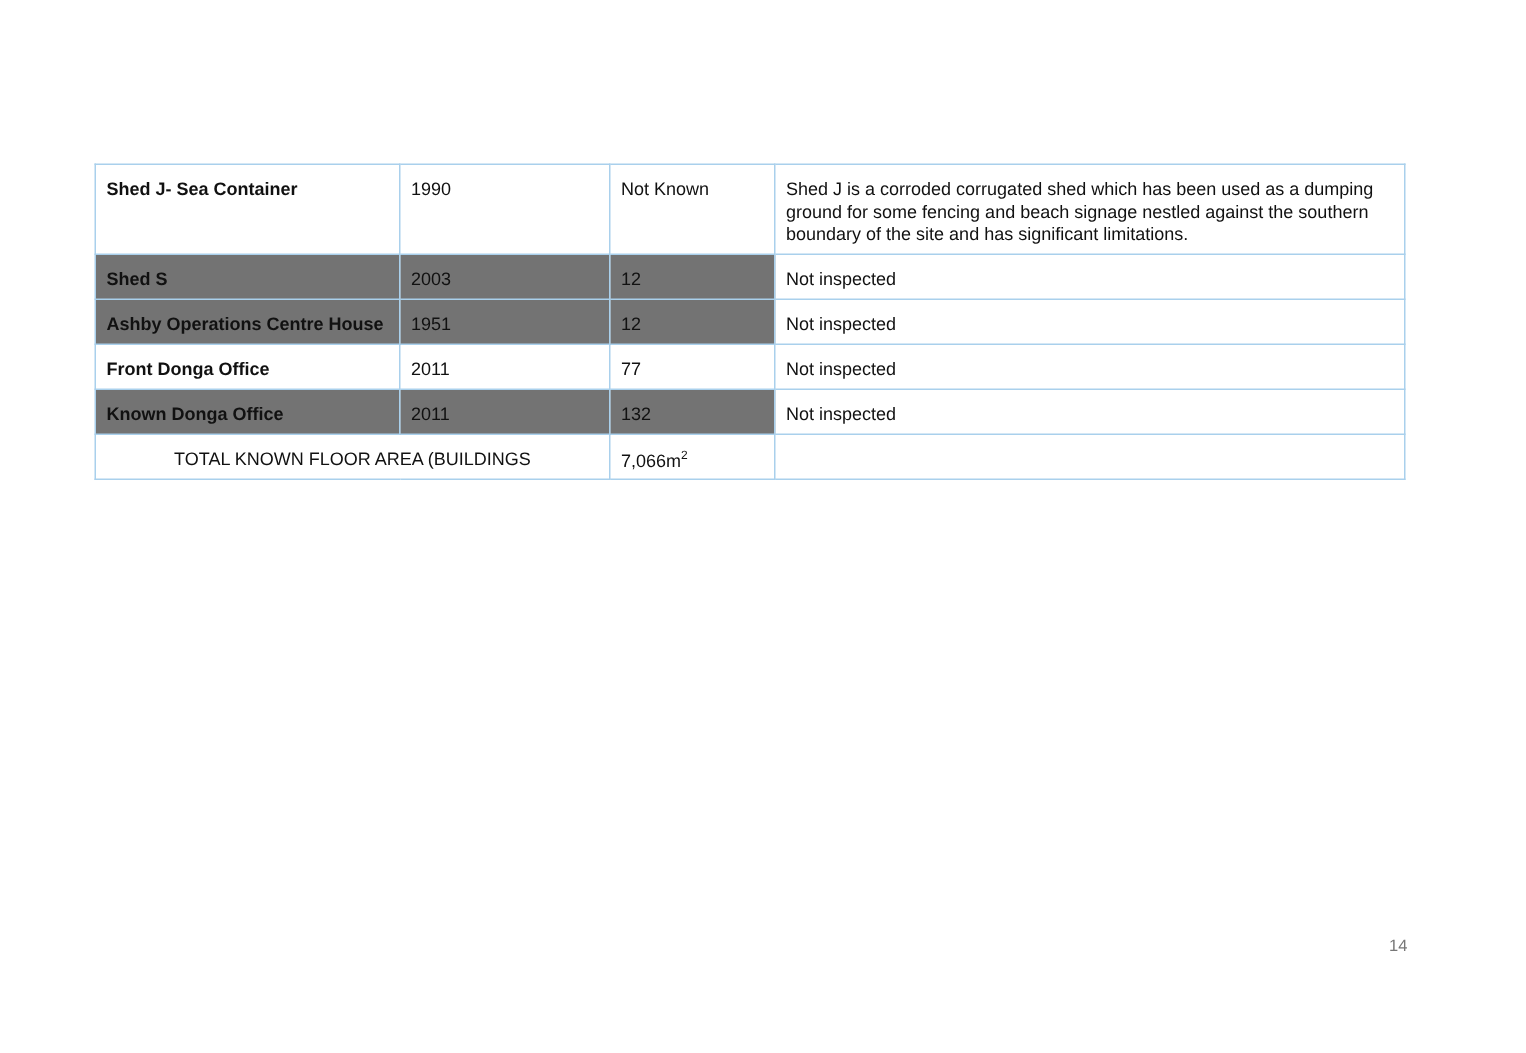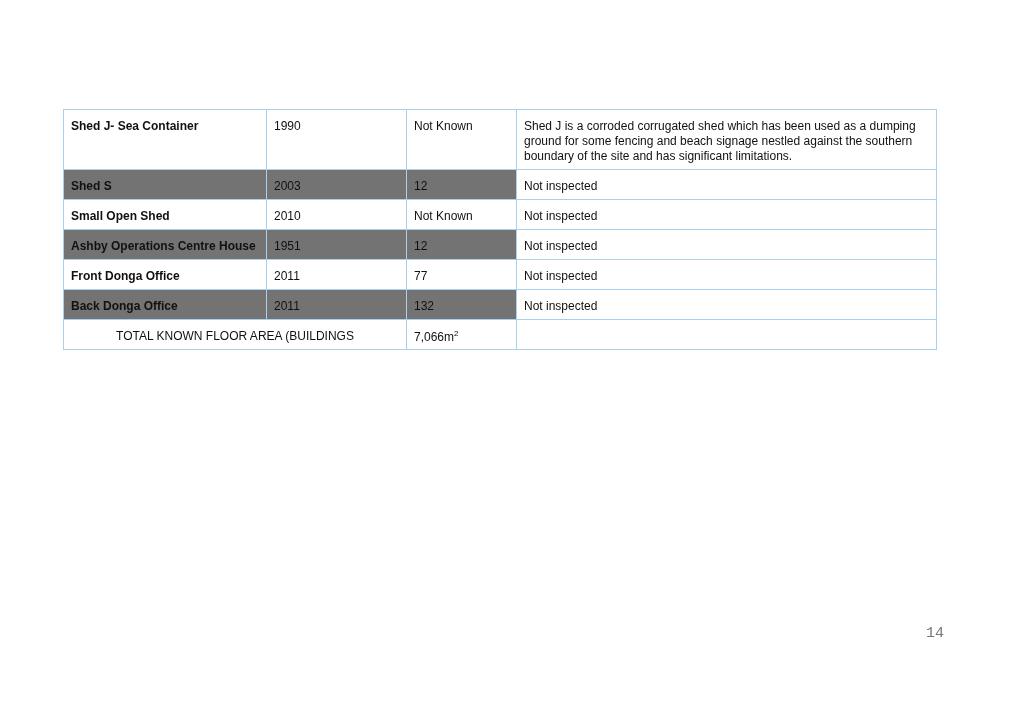--- a/index.html
+++ b/index.html
@@ -11,22 +11,22 @@
   table.t tr { height:30px; }
   table.t tr.tall { height:60px; }
   table.t td { padding-top:9px; }
   table.t tr.tall td { padding-top:9px; line-height:15px; }
   tr.shade td.c1, tr.shade td.c2, tr.shade td.c3 { background:#737373; }
   td.c1 { font-weight:bold; }
   td.c2, td.c3 { text-align:left; }
   td.c4 { background:#ffffff; }
   td.total { font-weight:normal; text-align:center; }
   sup { font-size:8px; }
-  .pagenum { position:absolute; left:926px; top:625px; font-family:Liberation Mono, monospace;
-             font-size:15px; color:#777; }
+  .pagenum { position:absolute; left:926px; top:625px; font-family:Liberation Sans, sans-serif;
+             font-size:11px; color:#777; }
 </style>
 </head>
 <body>
 
 <table class="t">
   <colgroup>
     <col style="width:203px">
       <col style="width:140px">
       <col style="width:110px">
       <col style="width:420px">
@@ -37,40 +37,34 @@
       <td class="c2">1990</td>
       <td class="c3">Not Known</td>
       <td class="c4">Shed J is a corroded corrugated shed which has been used as a dumping ground for some fencing and beach signage nestled against the southern boundary of the site and has significant limitations.</td>
     </tr>
     <tr class="shade">
       <td class="c1">Shed S</td>
       <td class="c2">2003</td>
       <td class="c3">12</td>
       <td class="c4">Not inspected</td>
     </tr>
-    <tr>
-      <td class="c1">Small Open Shed</td>
-      <td class="c2">2010</td>
-      <td class="c3">Not Known</td>
-      <td class="c4">Not inspected</td>
-    </tr>
     <tr class="shade">
       <td class="c1">Ashby Operations Centre House</td>
       <td class="c2">1951</td>
       <td class="c3">12</td>
       <td class="c4">Not inspected</td>
     </tr>
     <tr>
       <td class="c1">Front Donga Office</td>
       <td class="c2">2011</td>
       <td class="c3">77</td>
       <td class="c4">Not inspected</td>
     </tr>
     <tr class="shade">
-      <td class="c1">Back Donga Office</td>
+      <td class="c1">Known Donga Office</td>
       <td class="c2">2011</td>
       <td class="c3">132</td>
       <td class="c4">Not inspected</td>
     </tr>
     <tr>
       <td class="total" colspan="2">TOTAL KNOWN FLOOR AREA (BUILDINGS</td>
       <td class="c3"><span>7,066m</span><sup>2</sup></td>
       <td class="c4"></td>
     </tr>
   </tbody>

